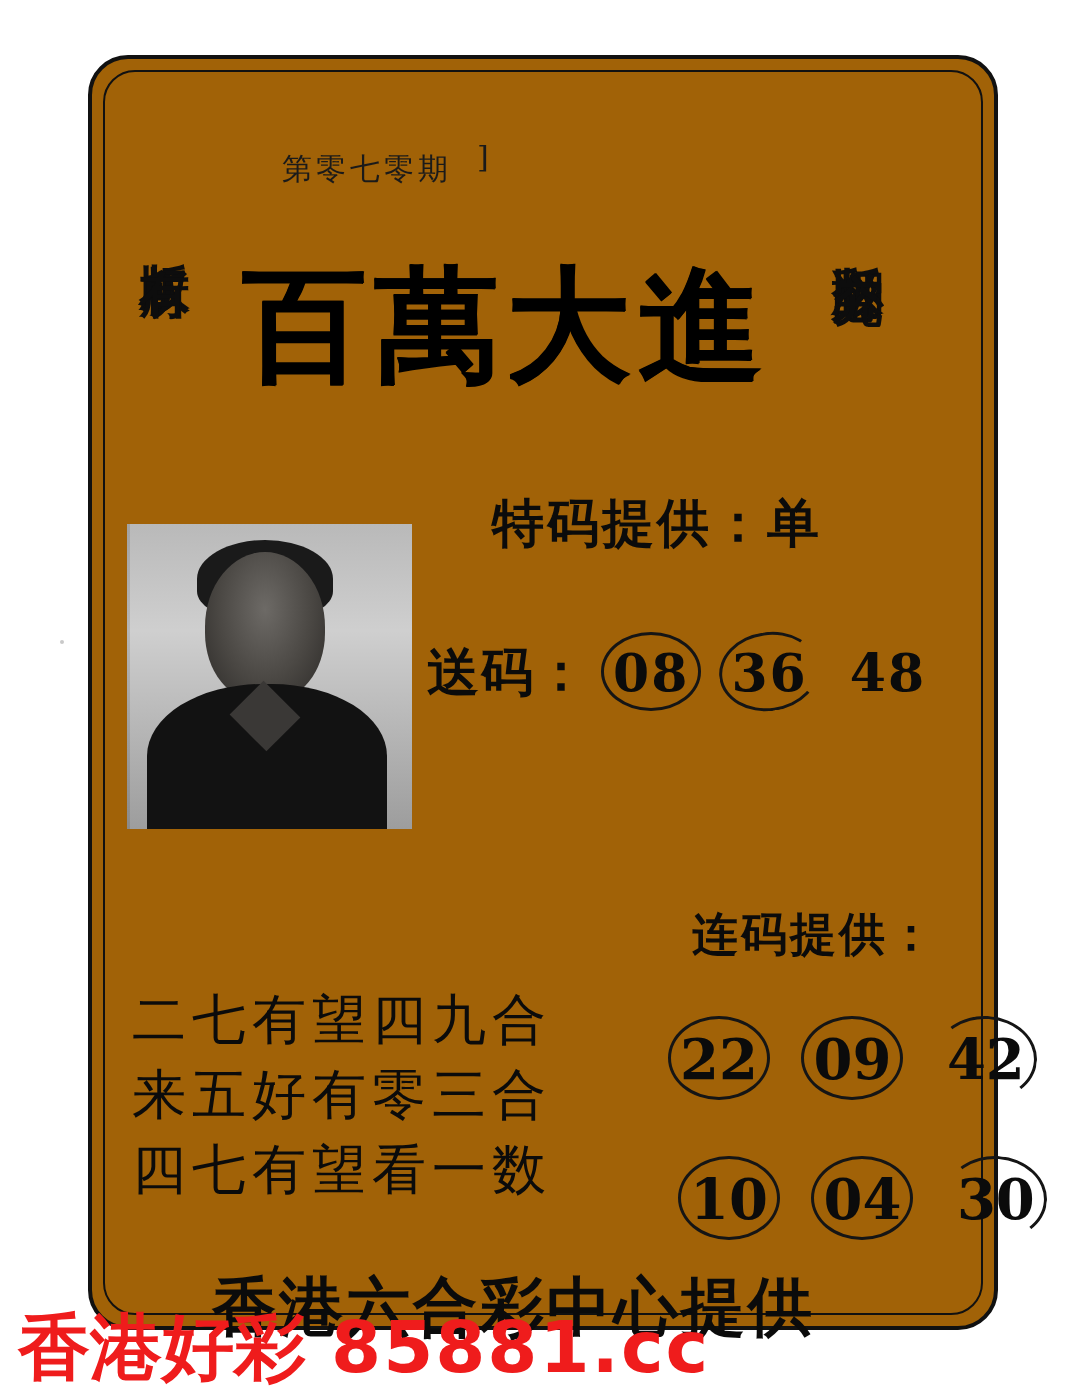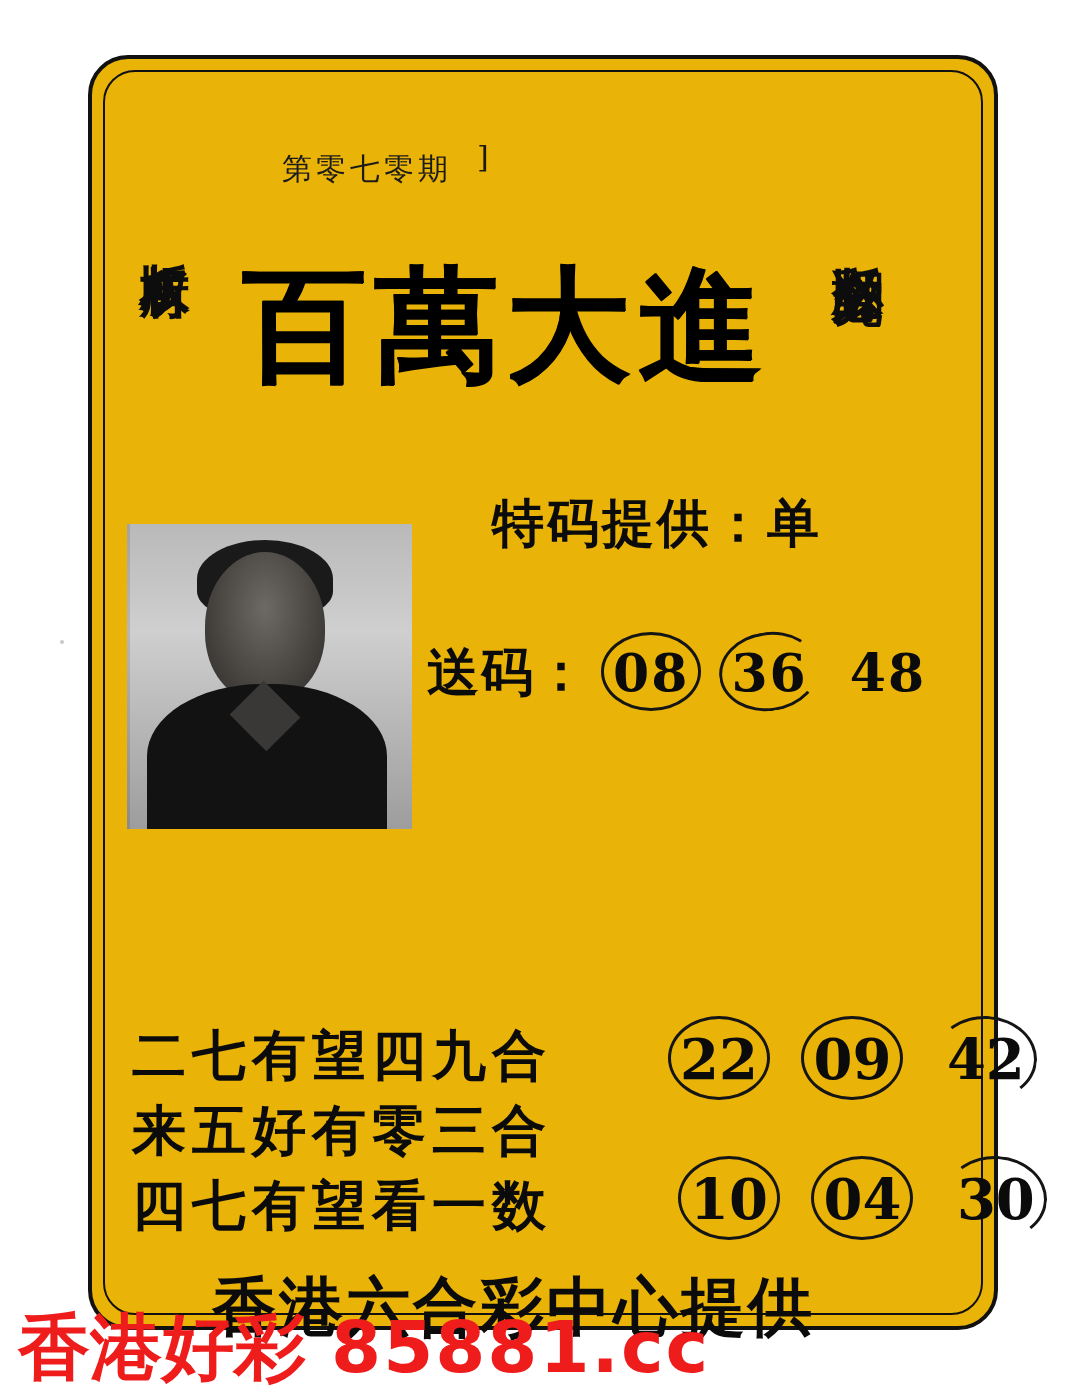--- a/index.html
+++ b/index.html
@@ -18,21 +18,21 @@
   
   #poster {
     position: absolute;
     left: 88px;
     top: 55px;
     width: 910px;
     height: 1275px;
     border: 4px solid #111;
     border-radius: 40px;
     box-sizing: border-box;
-    background: #eab308;
+    background: #a16207;
   }
   #poster-inner {
     position: absolute;
     left: 11px;
     top: 11px;
     right: 11px;
     bottom: 11px;
     border: 2px solid #111;
     border-radius: 32px;
     box-sizing: border-box;
@@ -217,25 +217,24 @@
     top: 845px;
     font-size: 50px;
     font-weight: bold;
     letter-spacing: 4px;
     color: #0b0b0b;
   }
   .poem-line {
     position: absolute;
     left: 40px;
     font-size: 54px;
-    font-weight: bold;
+    font-weight: normal;
     letter-spacing: 6px;
     color: #0b0b0b;
     white-space: nowrap;
-    margin-top: 36px;
   }
   #poem-l1 { top: 925px; }
   #poem-l2 { top: 1000px; }
   #poem-l3 { top: 1075px; }
 
   
   #lianma-title {
     position: absolute;
     left: 600px;
     top: 845px;
@@ -332,20 +331,21 @@
       <span class="digits">36</span>
     </span>
     <span class="plainnum">48</span>
   </div>
 
 
   <div class="poem-line" id="poem-l1">二七有望四九合</div>
   <div class="poem-line" id="poem-l2">来五好有零三合</div>
   <div class="poem-line" id="poem-l3">四七有望看一数</div>
 
+  <div id="lianma-title">连码提供：</div>
 
   <div class="lianma-row" id="lianma-row1">
     <span class="numwrap">
       <span class="ellipse"></span>
       <span class="digits">22</span>
     </span>
     <span class="numwrap">
       <span class="ellipse"></span>
       <span class="digits">09</span>
     </span>

